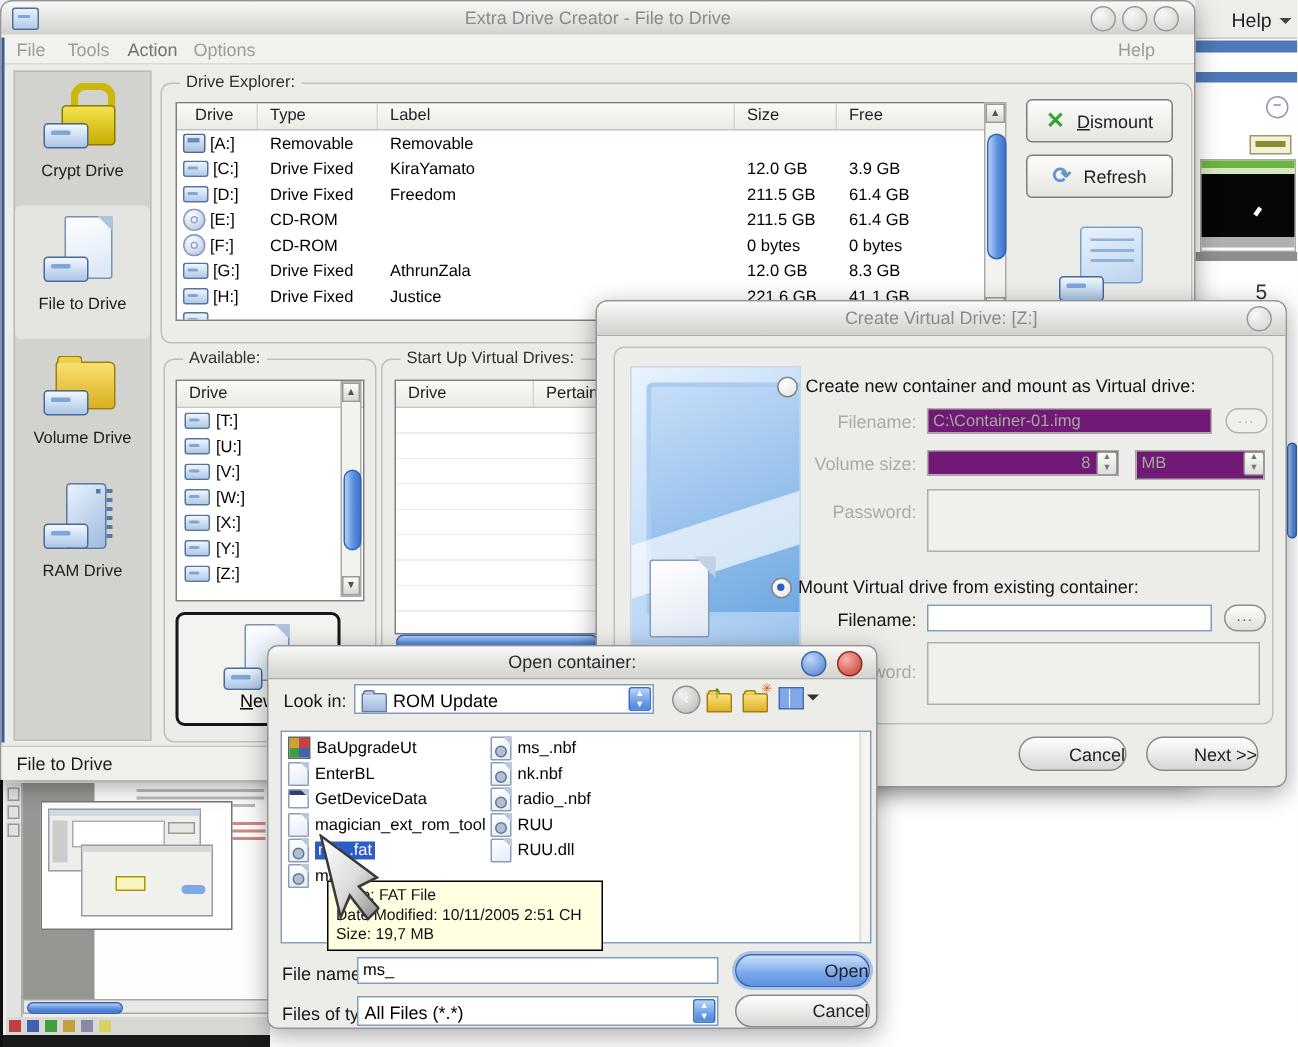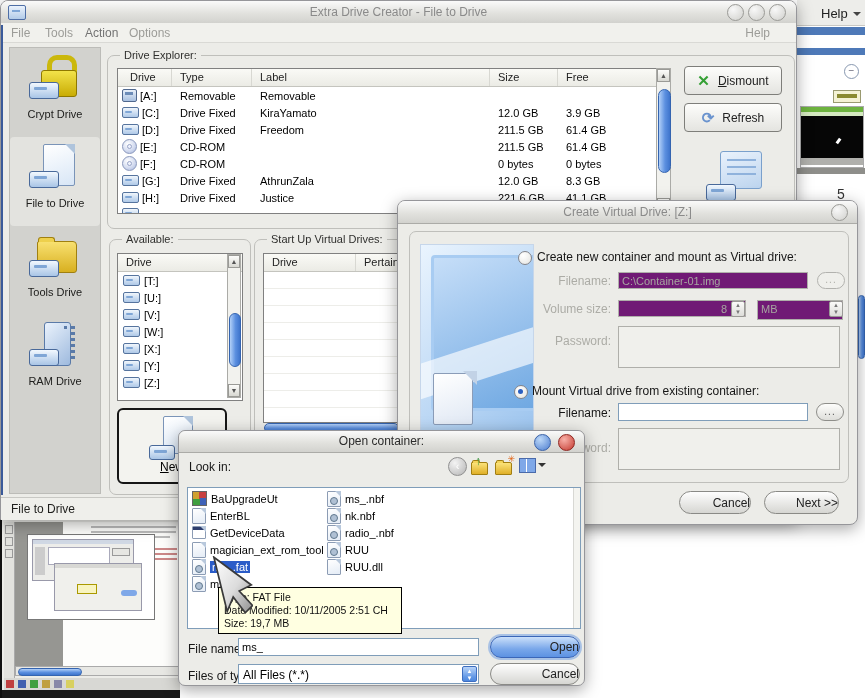--- a/index.html
+++ b/index.html
@@ -238,21 +238,21 @@
             <span class="page-big"></span>
             <span class="mini-drv"></span>
           </span>
         <span class="sb-label">File to Drive</span>
       </div>
       <div class="sb-item">
         <span class="si">
             <span class="folder-big"></span>
             <span class="mini-drv"></span>
           </span>
-        <span class="sb-label">Tools Drive</span>
+        <span class="sb-label">Volume Drive</span>
       </div>
       <div class="sb-item">
         <span class="si">
             <span class="chip"></span>
             <span class="mini-drv"></span>
           </span>
         <span class="sb-label">RAM Drive</span>
       </div>
     </div>
 
@@ -482,20 +482,25 @@
   </div>
 
   <div class="ab win" style="left:178px;top:430px;width:407px;height:256px;border-radius:7px;box-sizing:border-box;">
     <div class="titlebar" style="height:21px;">
       <div class="title-text active" style="top:3px;">Open container:</div>
       <div class="wbtn blue" style="right:33px;top:3px;"></div>
       <div class="wbtn red" style="right:9px;top:3px;"></div>
     </div>
 
     <div class="ab lbl" style="left:10px;top:29px;">Look in:</div>
+    <div class="ab field" style="left:57px;top:25px;width:200px;height:20px;box-sizing:border-box;">
+      <span class="folder-sm" style="position:absolute;left:4px;top:5px;"></span>
+      <span style="position:absolute;left:25px;top:2px;font-size:12px;">ROM Update</span>
+      <span class="spin" style="position:absolute;right:1px;top:1px;width:15px;height:16px;padding-top:1px;box-sizing:border-box;">▲<br>▼</span>
+    </div>
     <div class="ab" style="left:269px;top:26px;width:17px;height:17px;border-radius:50%;background:radial-gradient(circle at 35% 30%,#F4F4F4,#B4B4B4);border:1px solid #909090;color:#fff;font-size:11px;line-height:16px;text-align:center;">‹</div>
     <div class="ab" style="left:292px;top:27px;width:18px;height:15px;">
       <span class="folder-yl" style="position:absolute;left:0;top:4px;"></span>
       <span style="position:absolute;left:4px;top:-4px;color:#2F8F2F;font-weight:bold;font-size:12px;">↑</span>
     </div>
     <div class="ab" style="left:316px;top:27px;width:18px;height:15px;">
       <span class="folder-yl" style="position:absolute;left:0;top:4px;"></span>
       <span style="position:absolute;right:-2px;top:-4px;color:#E06010;font-size:9px;">✳</span>
     </div>
     <div class="ab" style="left:340px;top:27px;width:15px;height:13px;border:1px solid #4A6AAA;background:

